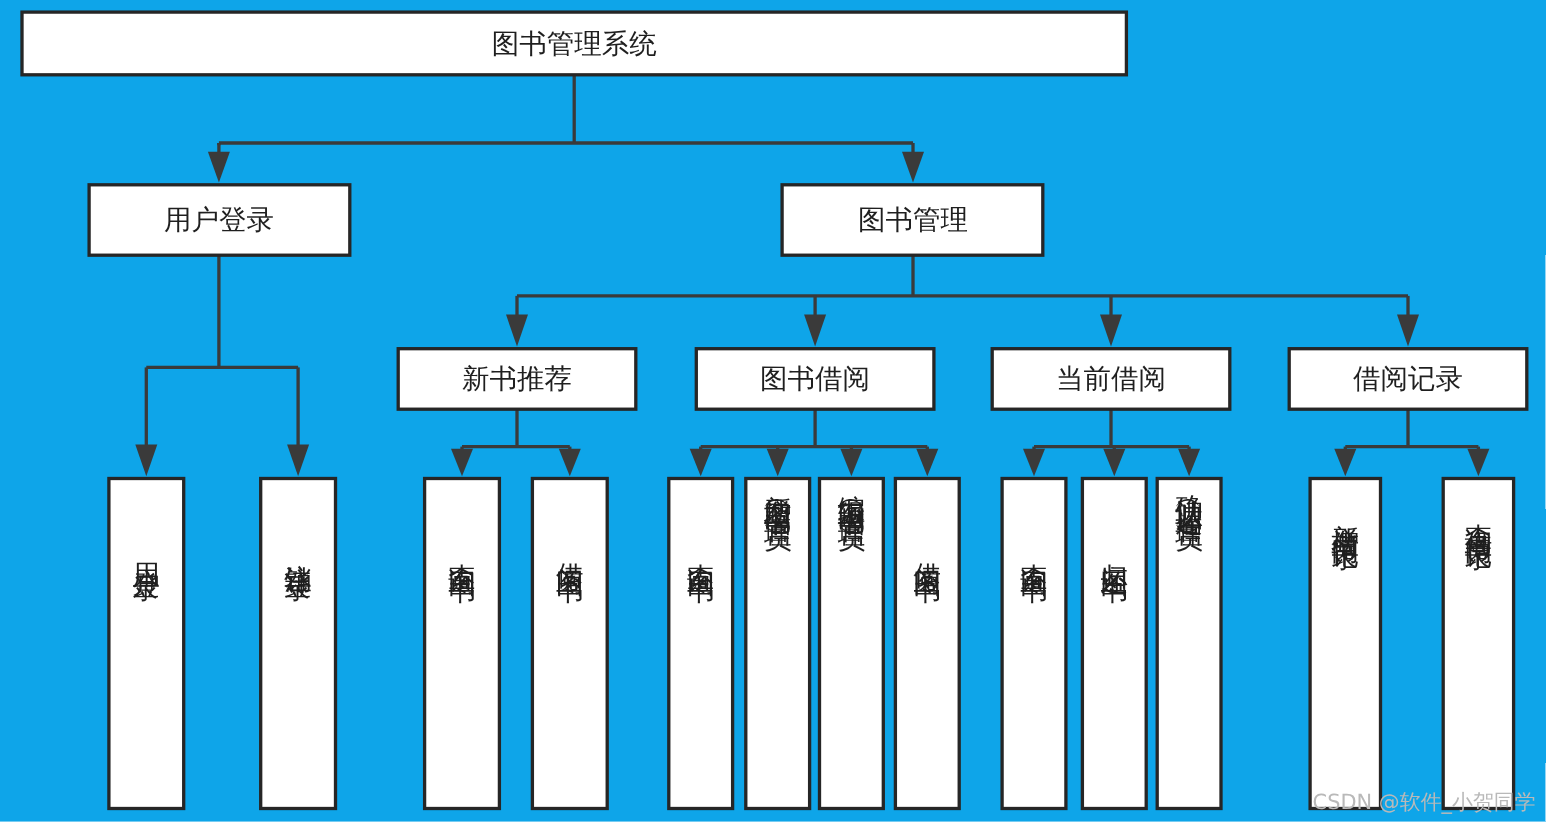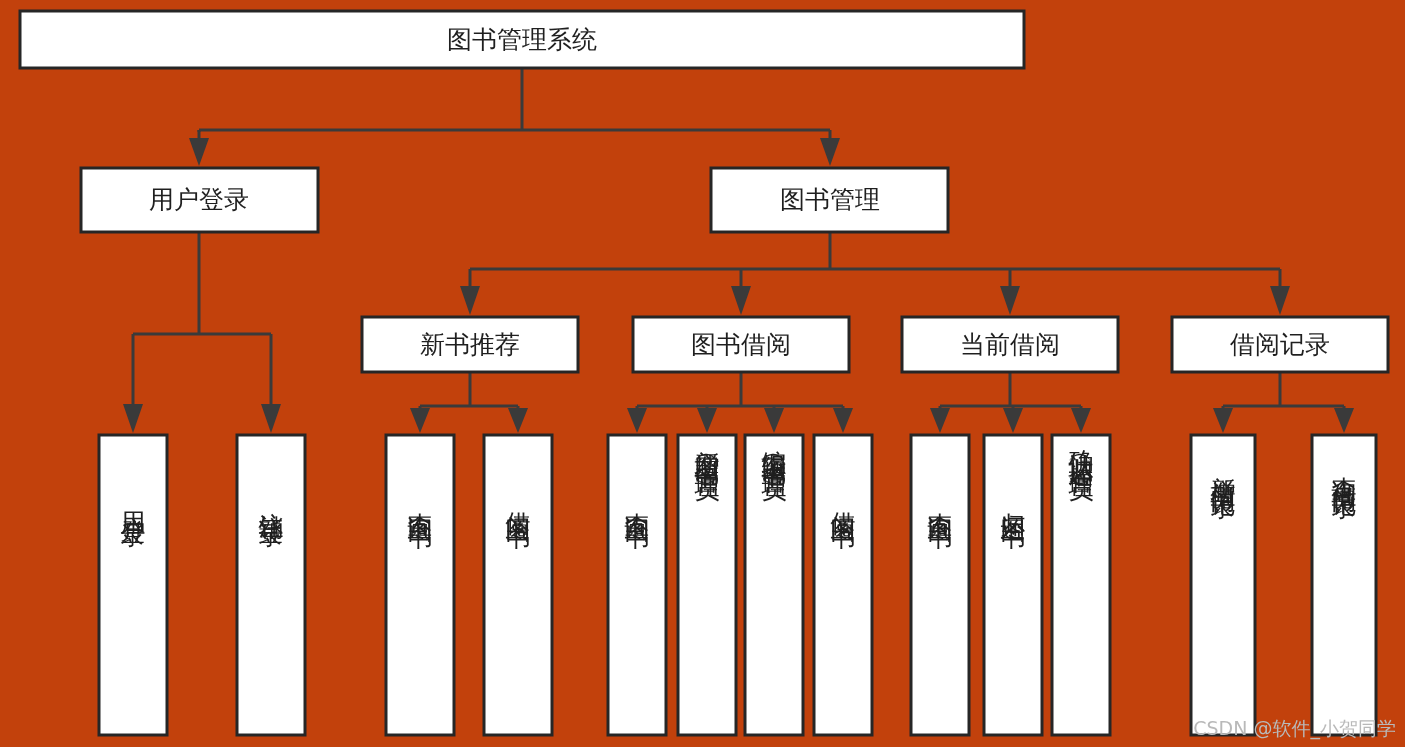--- a/index.html
+++ b/index.html
@@ -8,21 +8,21 @@
     padding: 0;
     background: #ffffff;
   }
   body {
     font-family: "Liberation Sans", "DejaVu Sans", sans-serif;
   }
   #diagram-root {
     position: relative;
     width: 1405px;
     height: 747px;
-    background: #c2410c;
+    background: #0ea5e9;
     overflow: hidden;
   }
   svg.diagram-canvas {
     position: absolute;
     top: 0;
     left: 0;
     width: 1405px;
     height: 747px;
     display: block;
   }

